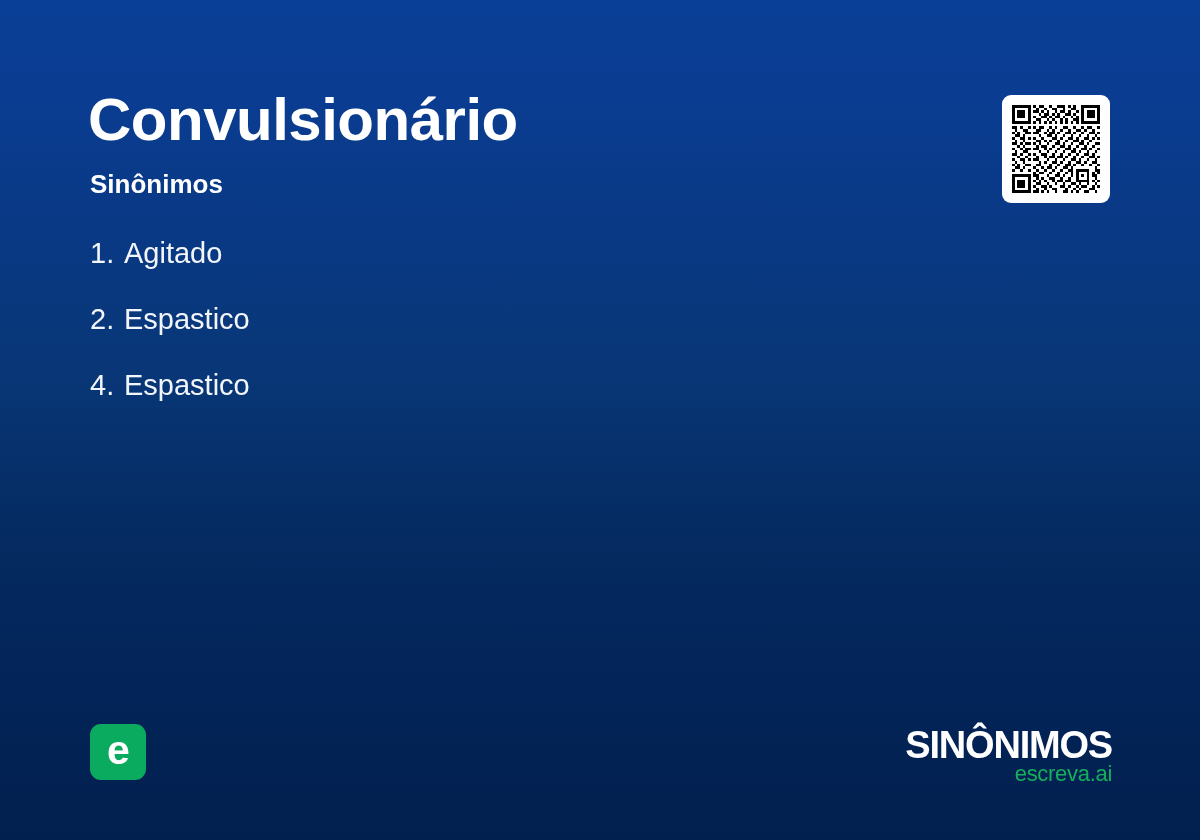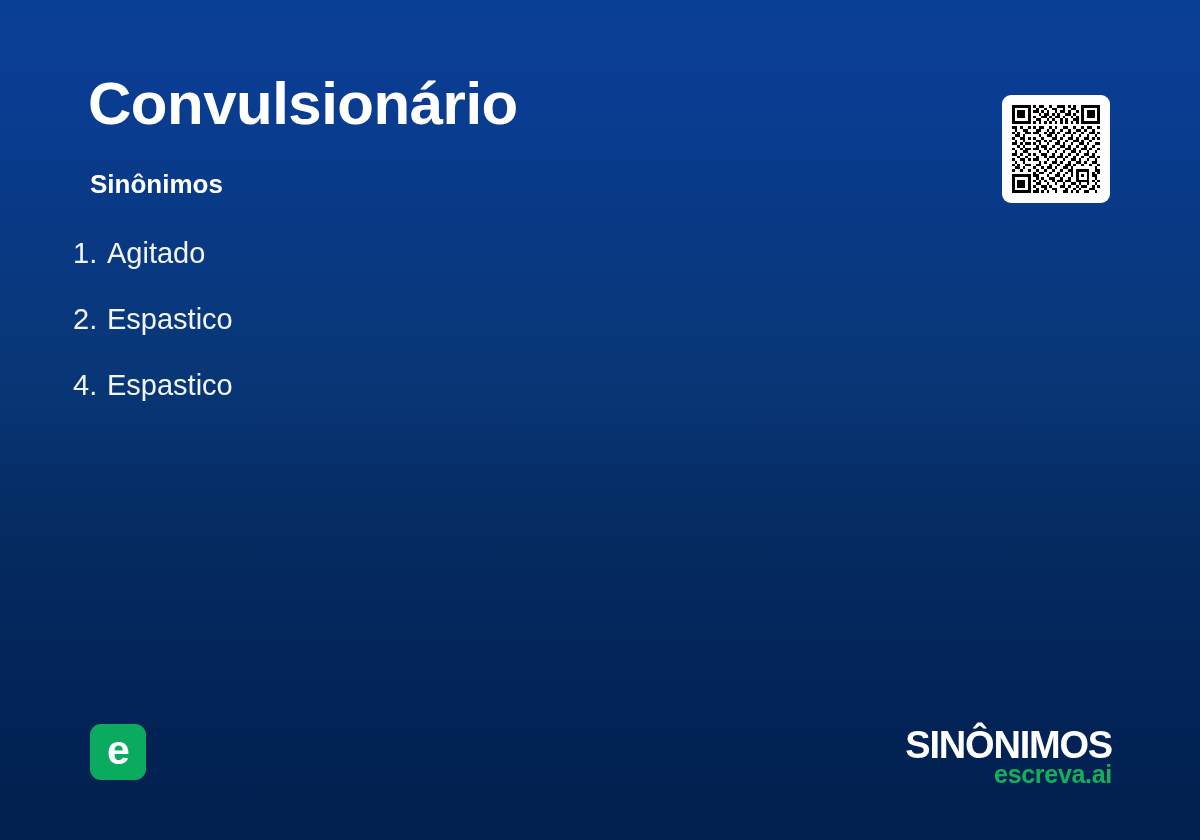--- a/index.html
+++ b/index.html
@@ -26,21 +26,21 @@
         #052c63 62%,
         #03255a 78%,
         #02204f 100%);
     overflow: hidden;
   }
 
   
   #title {
     position: absolute;
     left: 88px;
-    top: 68px;
+    top: 84px;
     font-size: 60px;
     line-height: 72px;
     font-weight: 700;
     letter-spacing: -0.5px;
     color: #ffffff;
     white-space: nowrap;
   }
 
   #subtitle {
     position: absolute;
@@ -49,21 +49,21 @@
     font-size: 26px;
     line-height: 32px;
     font-weight: 600;
     color: #ffffff;
     white-space: nowrap;
   }
 
   
   #synonym-list {
     position: absolute;
-    left: 73px;
+    left: 90px;
     top: 236px;
     width: 560px;
     list-style: none;
   }
 
   #synonym-list li {
     font-size: 29px;
     line-height: 34px;
     color: #f2f5fa;
     font-weight: 400;
@@ -132,23 +132,23 @@
   #logotype-main {
     font-size: 38px;
     line-height: 38px;
     font-weight: 700;
     color: #ffffff;
     letter-spacing: -1.2px;
     display: block;
   }
 
   #logotype-sub {
-    font-size: 25px;
+    font-size: 22px;
     line-height: 24px;
-    font-weight: 700;
+    font-weight: 400;
     color: #13b05c;
     letter-spacing: -0.3px;
     display: block;
     margin-top: -2px;
   }
 </style>
 </head>
 <body>
 
 <div id="card">

